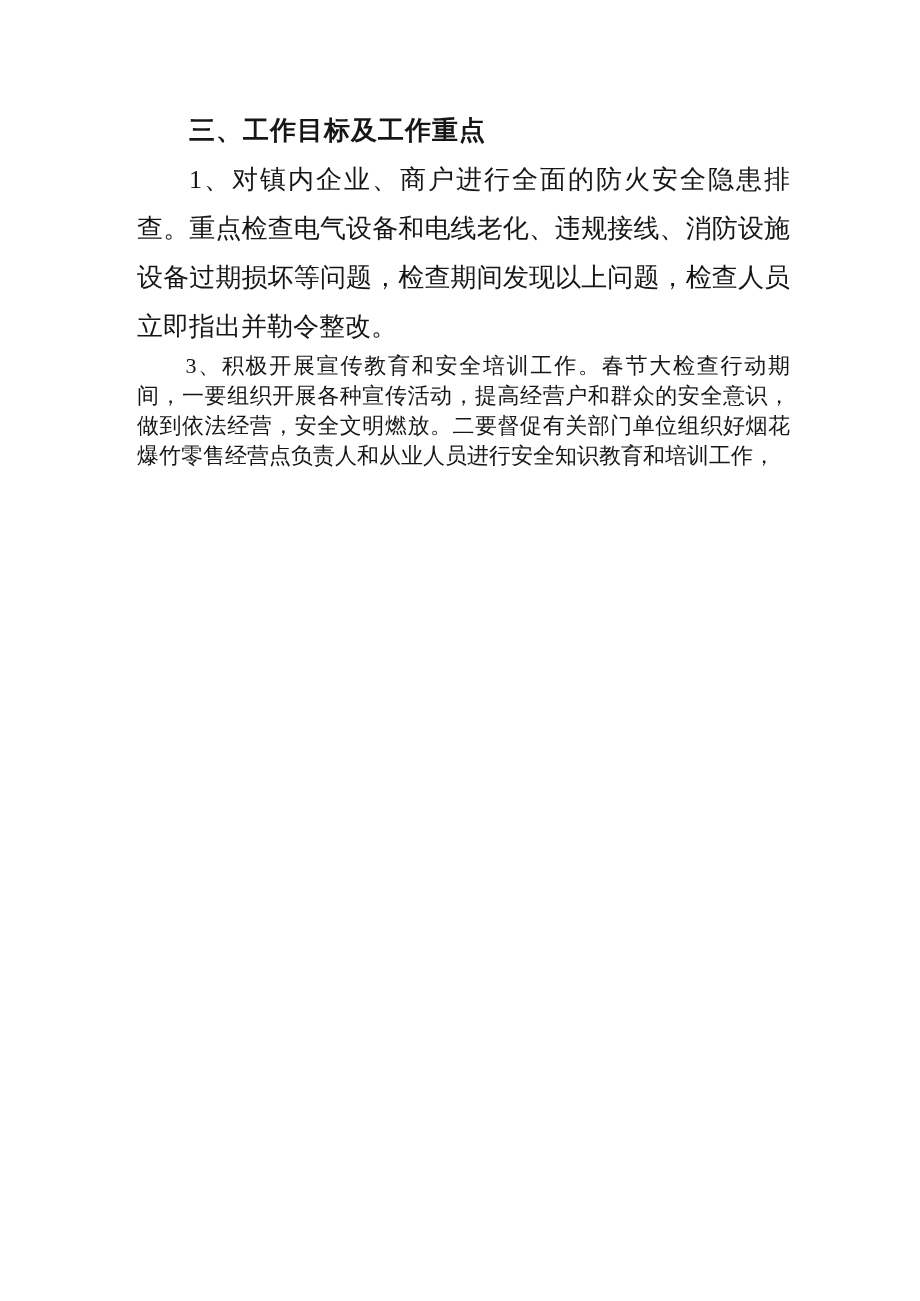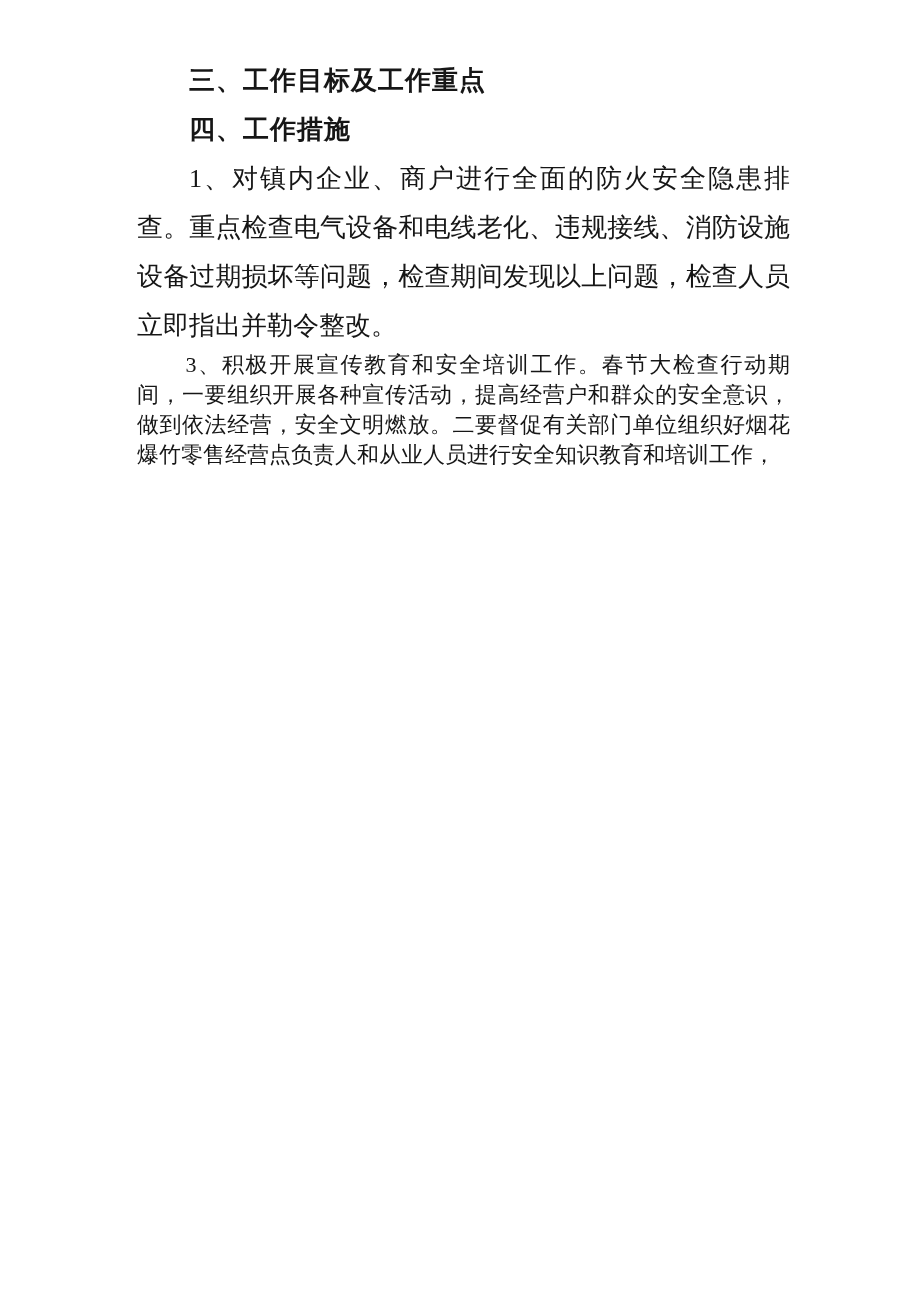--- a/index.html
+++ b/index.html
@@ -7,21 +7,21 @@
     padding: 0;
     background: #ffffff;
   }
   .page {
     position: relative;
     width: 920px;
     height: 1301px;
     box-sizing: border-box;
     background: #ffffff;
     color: #161616;
-    padding: 56px 130px 0 137px;
+    padding: 106px 130px 0 137px;
     overflow: hidden;
     font-family: "Liberation Serif", "DejaVu Serif", serif;
   }
   .doc-heading {
     margin: 0;
     font-size: 26px;
     line-height: 49px;
     font-weight: 700;
     text-indent: 2em;
     letter-spacing: 1px;
@@ -43,20 +43,19 @@
   }
 </style>
 </head>
 <body>
 
 <div class="page">
 
   <h2 class="doc-heading">三、工作目标及工作重点</h2>
 
 
-  <h2 class="doc-heading">四、工作措施</h2>
 
   <p class="doc-para">1、对镇内企业、商户进行全面的防火安全隐患排查。重点检查电气设备和电线老化、违规接线、消防设施设备过期损坏等问题，检查期间发现以上问题，检查人员立即指出并勒令整改。</p>
 
 
   <p class="doc-para compact">3、积极开展宣传教育和安全培训工作。春节大检查行动期间，一要组织开展各种宣传活动，提高经营户和群众的安全意识，做到依法经营，安全文明燃放。二要督促有关部门单位组织好烟花爆竹零售经营点负责人和从业人员进行安全知识教育和培训工作，</p>
 
 </div>
 
 </body></html>

